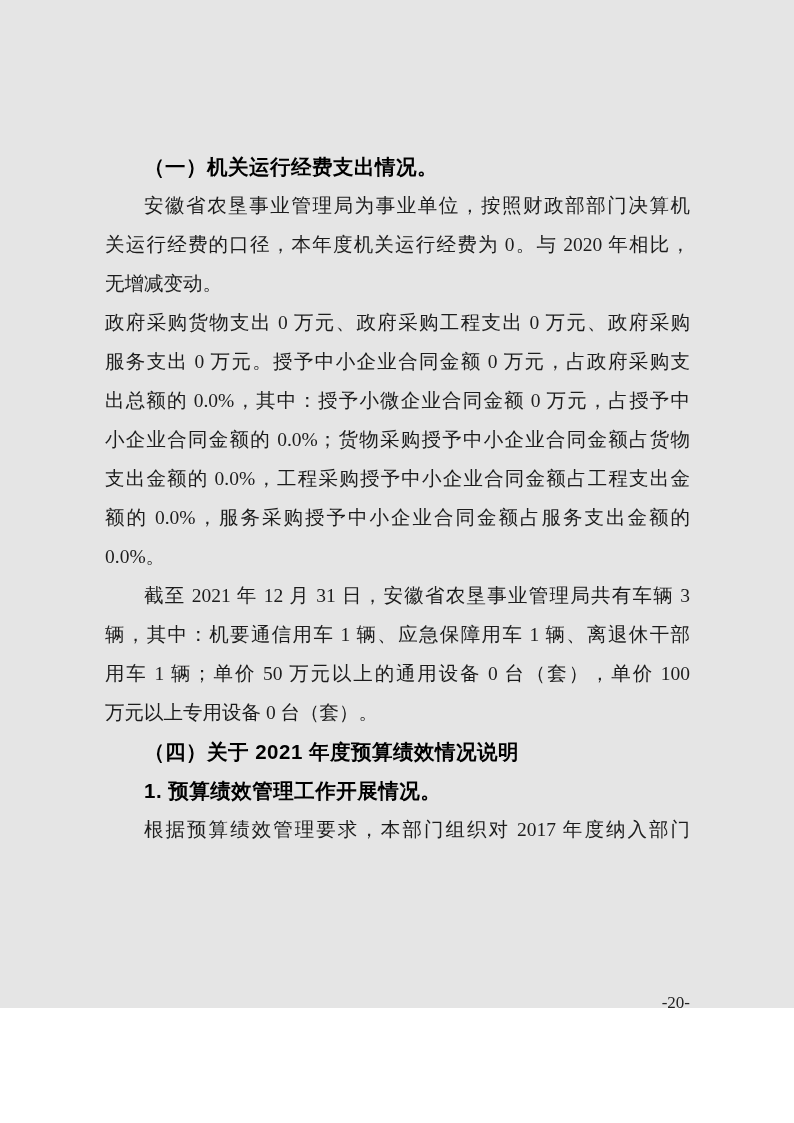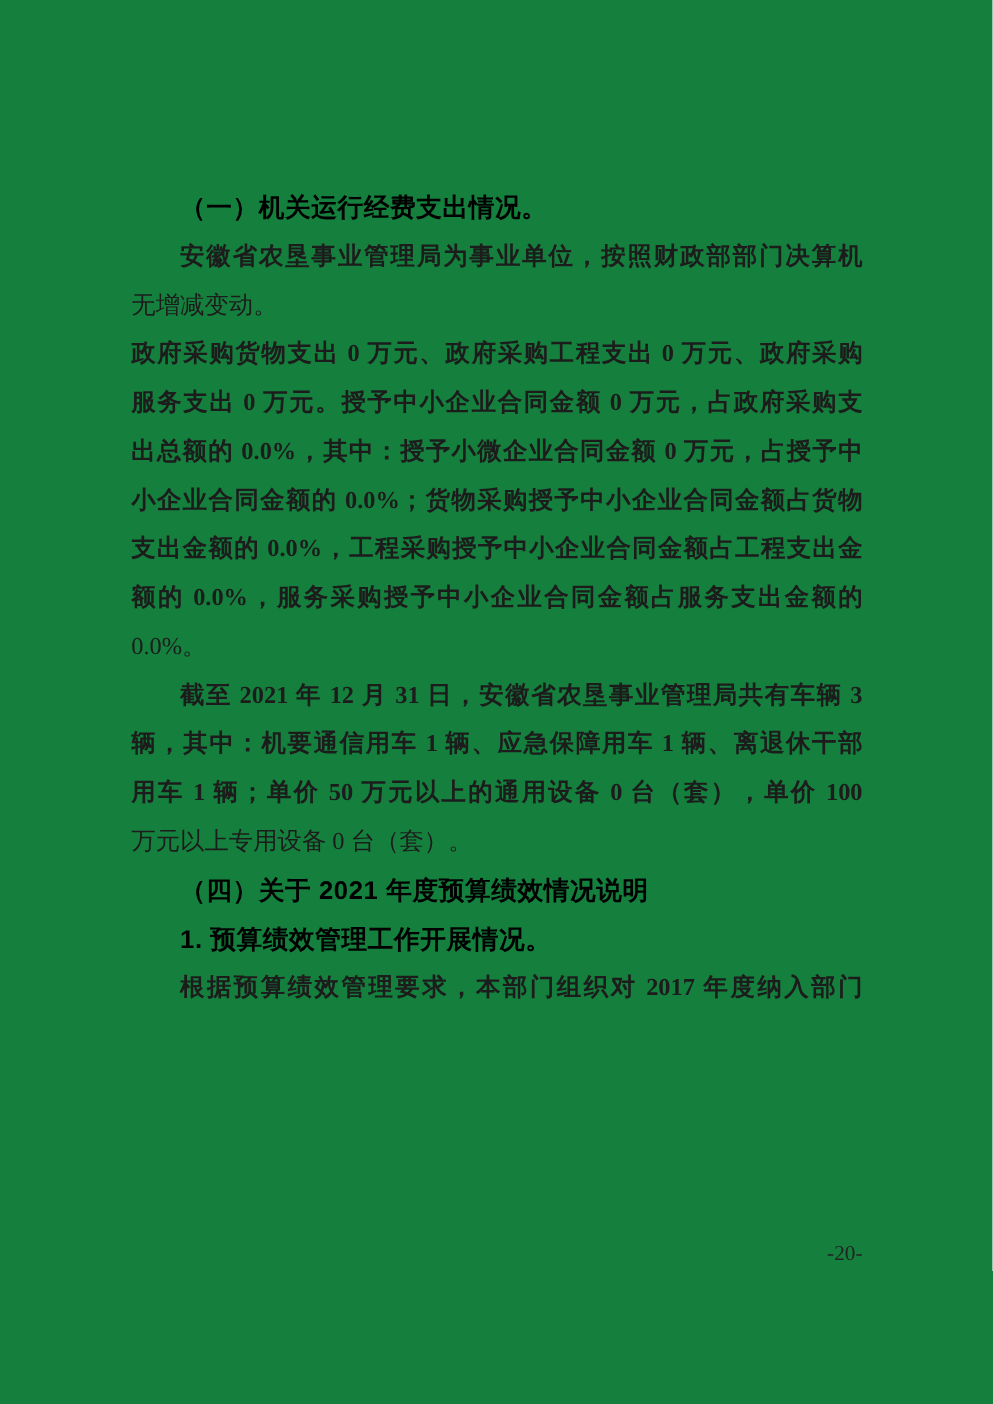--- a/index.html
+++ b/index.html
@@ -1,21 +1,21 @@
 <!DOCTYPE html>
 <html><head>
 <meta charset="utf-8">
 <style>
   * { margin: 0; padding: 0; box-sizing: border-box; }
   html, body { background: #ffffff; }
   .page {
     position: relative;
     width: 794px;
-    height: 1123px;
-    background: #15803d;
+    height: 1008px;
+    background: #e5e5e5;
     overflow: hidden;
   }
   .content {
     position: absolute;
     left: 105px;
     top: 147px;
     width: 585px;
     color: #1c1c1c;
     font-family: "Liberation Serif", "DejaVu Serif", serif;
   }
@@ -23,21 +23,20 @@
     height: 39px;
     line-height: 39px;
     font-size: 19.5px;
     overflow: hidden;
   }
   
   .j {
     text-align: justify;
     text-align-last: justify;
     text-justify: inter-character;
-    font-weight: bold;
   }
   
   .indent { padding-left: 39px; }
   
   .h {
     font-weight: 700;
     font-size: 20.5px;
     color: #000000;
     padding-left: 39px;
     font-family: "Liberation Sans", "DejaVu Sans", sans-serif;
@@ -55,20 +54,21 @@
   }
 </style>
 </head>
 <body>
 
 <div class="page">
   <div class="content">
 
     <div class="line h">（一）机关运行经费支出情况。</div>
     <div class="line j indent">安徽省农垦事业管理局为事业单位，按照财政部部门决算机</div>
+    <div class="line j">关运行经费的口径，本年度机关运行经费为 0。与 2020 年相比，</div>
     <div class="line">无增减变动。</div>
 
     <div class="line j">政府采购货物支出 0 万元、政府采购工程支出 0 万元、政府采购</div>
     <div class="line j">服务支出 0 万元。授予中小企业合同金额 0 万元，占政府采购支</div>
     <div class="line j">出总额的 0.0%，其中：授予小微企业合同金额 0 万元，占授予中</div>
     <div class="line j">小企业合同金额的 0.0%；货物采购授予中小企业合同金额占货物</div>
     <div class="line j">支出金额的 0.0%，工程采购授予中小企业合同金额占工程支出金</div>
     <div class="line j">额的 0.0%，服务采购授予中小企业合同金额占服务支出金额的</div>
     <div class="line">0.0%。</div>
 

